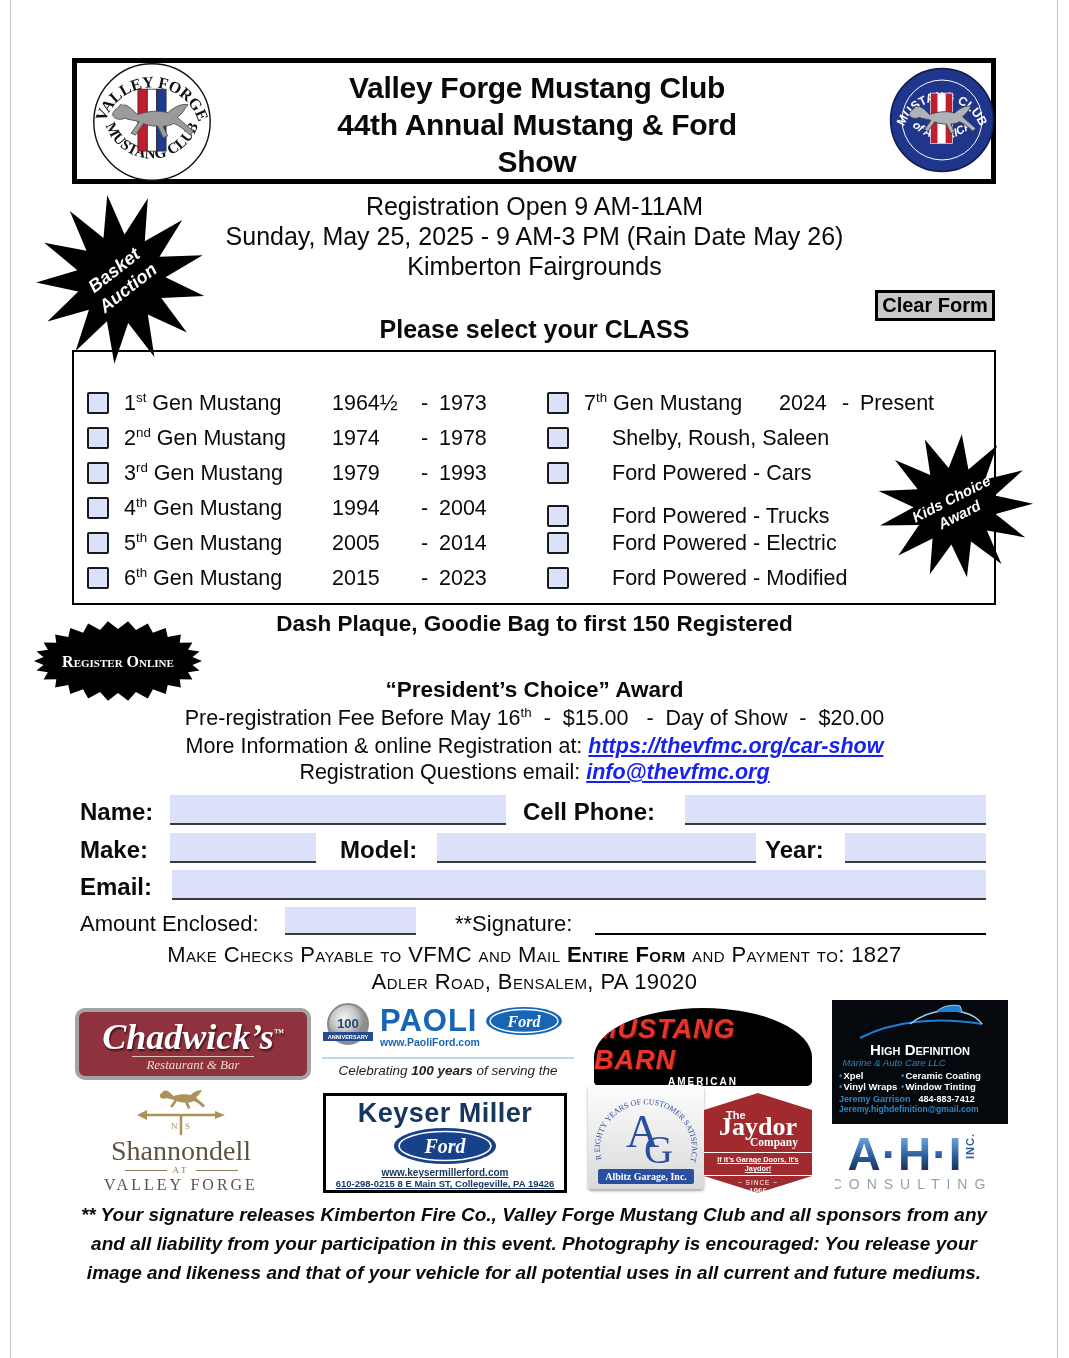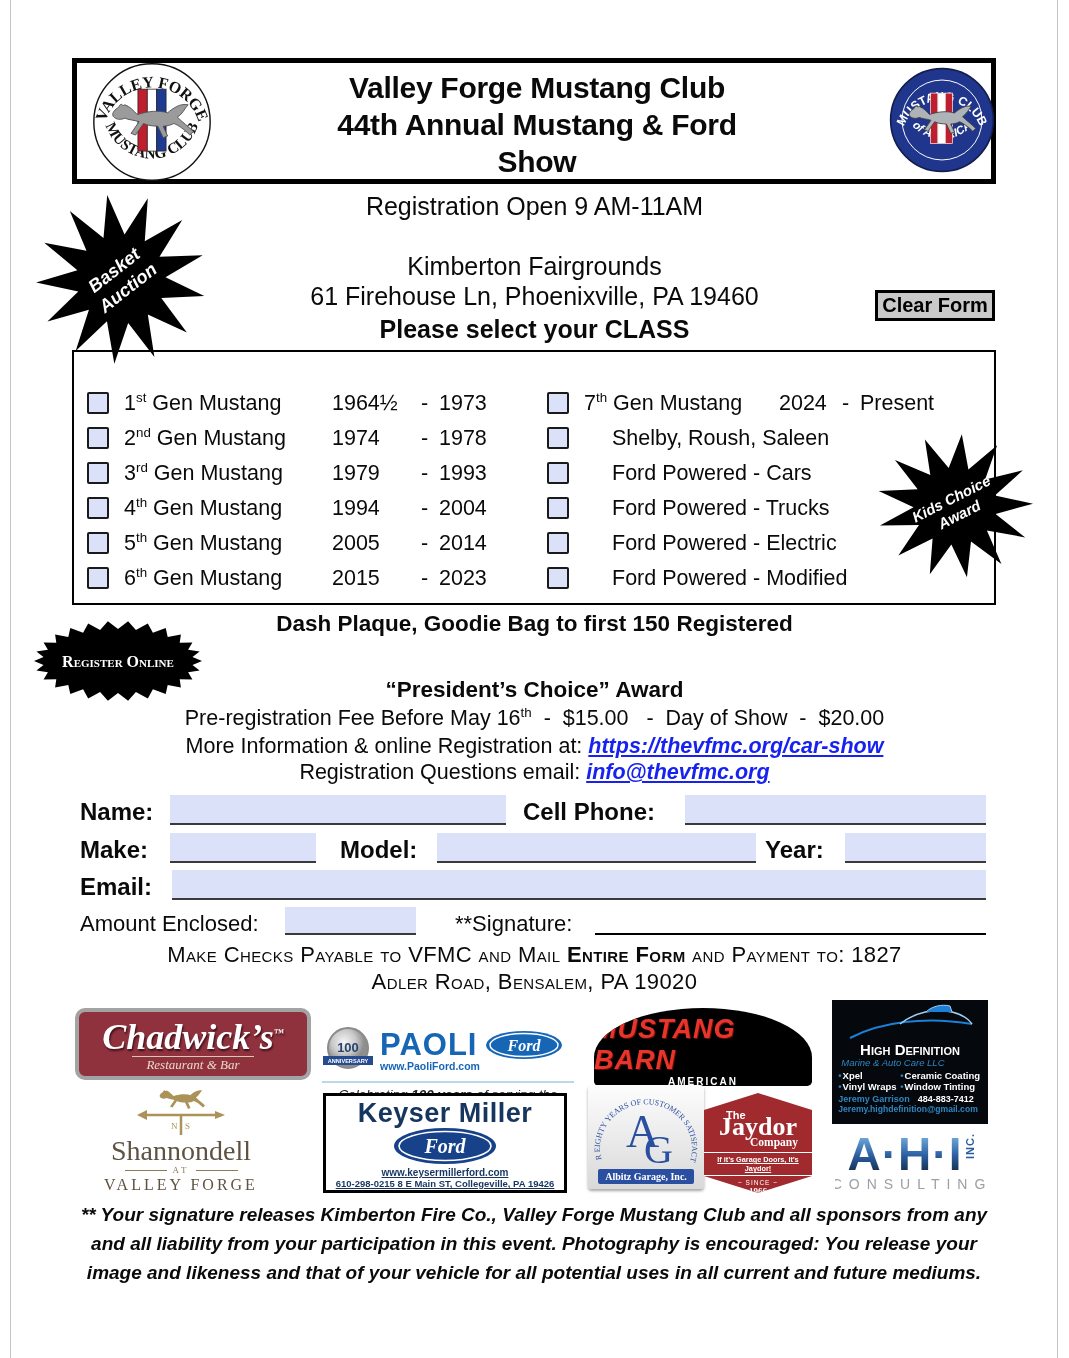--- a/index.html
+++ b/index.html
@@ -65,21 +65,21 @@
   .logo { position:absolute; overflow:hidden; }
   
   .chad { background:#8f323e; border:4px solid #a3a3a3; border-radius:10px;
     display:flex; flex-direction:column; align-items:center; }
   .chad-name { color:#fff; font-family:"Liberation Serif",serif; font-style:italic;
     font-weight:bold; font-size:36px; line-height:42px; text-shadow:1px 2px 2px #3c1018; }
   .chad-tm { font-size:10px; vertical-align:super; }
   .chad-bar { color:#e9dcc8; font-family:"Liberation Serif",serif; font-style:italic;
     font-size:13px; border-top:1px solid #d8c8b0; padding:0 14px; margin-top:-2px; }
   
-  .paoli { display:flex; flex-direction:column;margin-top:24px; }
+  .paoli { display:flex; flex-direction:column; }
   .paoli-top { display:flex; align-items:center; gap:6px; }
   .paoli-name { color:#1766b6; font-weight:bold; font-size:31px; letter-spacing:1px; line-height:30px; }
   .paoli-url { color:#1766b6; font-weight:bold; font-size:10.5px; }
   .paoli-tag { border-top:2px solid #bcd6ea; margin-top:5px; padding-top:4px;
     font-style:italic; font-size:13.5px; color:#222; text-align:center; }
   
   .mbarn { background:#000; border-radius:115px 115px 5px 5px / 52px 52px 5px 5px;
     display:flex; flex-direction:column; align-items:center; color:#fff; }
   .mbarn-name { color:#e8352b; font-weight:bold; font-style:italic; font-size:27px;
     letter-spacing:1px; margin-top:6px; text-shadow:1px 1px 0 #6b0c06; }
@@ -194,22 +194,22 @@
       <g>
         <rect x="51" y="32" width="9" height="62" fill="#bf1e2e" stroke="#fff" stroke-width="0.8"></rect>
         <rect x="60" y="32" width="9" height="62" fill="#fff" stroke="#cfcfcf" stroke-width="0.8"></rect>
         <rect x="69" y="32" width="9" height="62" fill="#bf1e2e" stroke="#fff" stroke-width="0.8"></rect>
       </g>
       <use href="#horse" transform="translate(20,42) scale(0.9)" fill="#aeb3b8" stroke="#3d3d3d" stroke-width="1.2"></use>
     </svg>
   </div>
 
   <div class="center-line ev" style="top:192px">Registration Open 9 AM-11AM</div>
+  <div class="center-line ev" style="top:222px">Sunday, May 25, 2025 - 9 AM-3 PM (Rain Date May 26)</div>
   <div class="center-line ev" style="top:252px">Kimberton Fairgrounds</div>
-  <div class="center-line ev" style="top:282px">61 Firehouse Ln, Phoenixville, PA 19460</div>
   <div class="center-line ev bold" style="top:315px">Please select your CLASS</div>
 
   <button class="clear-form">Clear Form</button>
 
   <svg style="position:absolute;left:35px;top:193px" width="172" height="172" viewBox="0 0 170 170">
     <polygon fill="#000" points="167.3,101.7 124.8,103.8 150.1,138.0 111.5,120.1 118.0,162.2 92.1,128.4 78.4,168.7 71.1,126.8 40.2,156.1 53.3,115.5 12.3,127.1 42.8,97.3 1.1,88.5 41.9,76.3 9.1,49.1 50.9,57.2 34.4,17.9 67.7,44.5 71.4,2.1 88.5,41.1 111.5,5.3 108.5,47.8 145.5,26.7 123.1,62.9 165.7,61.5 129.0,83.2"></polygon>
     <g transform="rotate(-38 85 85)">
       <text class="burst-text" x="85" y="80" font-size="18">Basket</text>
       <text class="burst-text" x="85" y="102" font-size="18">Auction</text>
     </g>
@@ -268,21 +268,21 @@
       <span>Present</span>
     </div>
     <div class="class-row" style="left:473px;top:71px">
       <span class="cb"></span>
       <span class="indent">Shelby, Roush, Saleen</span>
     </div>
     <div class="class-row" style="left:473px;top:106px">
       <span class="cb"></span>
       <span class="indent">Ford Powered - Cars</span>
     </div>
-    <div class="class-row" style="left:473px;top:141px">
+    <div class="class-row" style="left:473px;top:149px">
       <span class="cb"></span>
       <span class="indent">Ford Powered - Trucks</span>
     </div>
     <div class="class-row" style="left:473px;top:211px">
       <span class="cb"></span>
       <span class="indent">Ford Powered - Modified</span>
     </div>
     <div class="class-row" style="left:473px;top:176px">
       <span class="cb"></span>
       <span class="indent">Ford Powered - Electric</span>
@@ -360,21 +360,21 @@
     </div>
     <div class="paoli-tag"><span>Celebrating </span><span class="bold">100 years</span><span> of serving the community</span></div>
   </div>
 
   <div class="logo mbarn" style="left:594px;top:1008px;width:218px;height:78px">
     <div class="mbarn-name">MUSTANG BARN</div>
     <div class="mbarn-l1">AMERICAN</div>
 
   </div>
 
-  <div class="logo hd" style="left:832px;top:1000px;width:156px;height:124px">
+  <div class="logo hd" style="left:832px;top:1000px;width:176px;height:124px">
     <svg width="140" height="40" viewBox="0 0 140 40">
       <path d="M10,36 C40,20 85,14 132,22" fill="none" stroke="#1d7fd6" stroke-width="2"></path>
       <path d="M60,22 C75,10 95,6 112,10 C120,12 128,16 132,22" fill="none" stroke="#9fd0f5" stroke-width="1.5"></path>
       <path d="M86,10 C92,4 102,2 110,4 L112,10" fill="#1d7fd6" stroke="#9fd0f5" stroke-width="1"></path>
     </svg>
     <div class="hd-name">High Definition</div>
     <div class="hd-sub">Marine &amp; Auto Care LLC</div>
     <div class="hd-grid">
       <span>Xpel</span>
       <span>Ceramic Coating</span>

